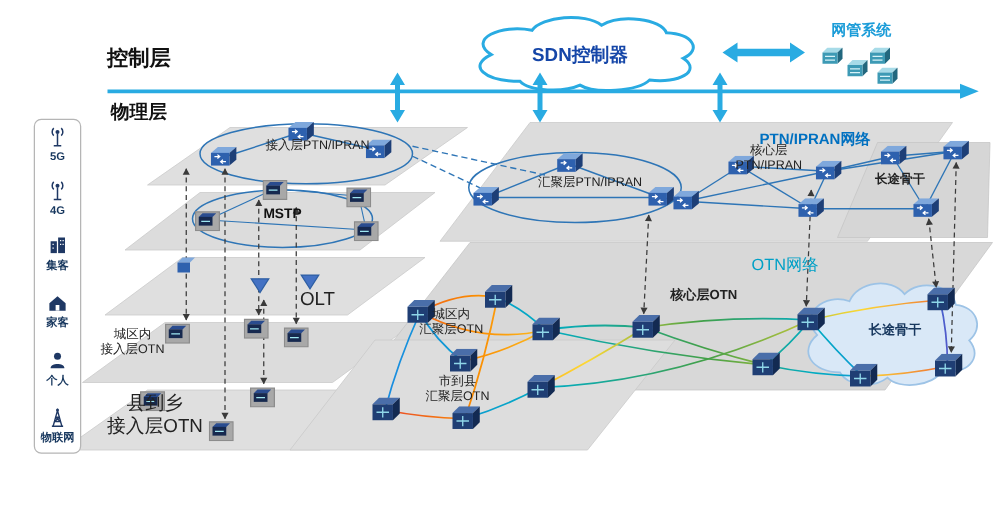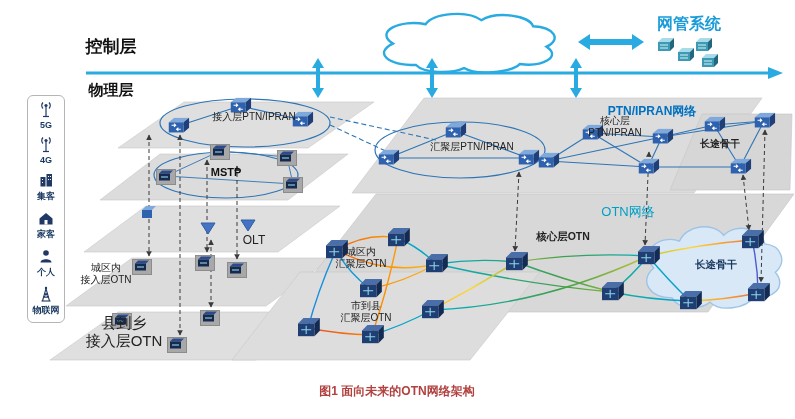--- a/index.html
+++ b/index.html
@@ -1,21 +1,21 @@
 <!DOCTYPE html>
 <html><head>
 <meta charset="utf-8">
 <style>
   html,body{margin:0;padding:0;background:#fff;}
   .stage{position:relative;width:795px;height:419px;background:#fff;overflow:hidden;
          font-family:"Liberation Sans",sans-serif;}
   .stage svg.diagram{position:absolute;left:0;top:0;z-index:1;}
   .lbl{position:absolute;z-index:3;transform:translate(-50%,-50%);white-space:pre-line;
        text-align:center;line-height:1.18;color:#222;}
-  .sidebar{position:absolute;left:27px;top:95px;width:38px;height:228px;z-index:3;
+  .sidebar{position:absolute;left:27px;top:95px;width:38px;height:268px;z-index:3;
            border:1px solid #b5b5b5;border-radius:6px;background:#fff;
            display:flex;flex-direction:column;justify-content:space-between;
            align-items:center;padding:5px 0;box-sizing:border-box;}
   .sb-item{display:flex;flex-direction:column;align-items:center;gap:1px;}
   .sb-lab{font-size:9px;color:#17375E;font-weight:600;}
 </style>
 </head>
 <body>
 
 <div class="stage">
@@ -284,35 +284,35 @@
             <path d="M4.5,16 L13.5,16"></path>
       </g>
           <circle cx="9" cy="3" r="1.2" fill="#1F3864"></circle>
     </svg>
     <span class="sb-lab">物联网</span>
   </div>
 </div>
 
 <div class="lbl" style="left:111px;top:47px;font-size:17px;font-weight:bold;color:#111">控制层</div>
 <div class="lbl" style="left:111px;top:90px;font-size:15px;font-weight:bold;color:#111">物理层</div>
-<div class="lbl" style="left:689px;top:24px;font-size:16px;font-weight:bold;color:#1B9CD8">网管系统</div>
+<div class="lbl" style="left:464px;top:45px;font-size:15px;font-weight:bold;color:#1546A8">SDN控制器</div>
+<div class="lbl" style="left:689px;top:24px;font-size:12px;font-weight:bold;color:#1B9CD8">网管系统</div>
 <div class="lbl" style="left:652px;top:111px;font-size:12px;font-weight:bold;color:#0070C0">PTN/IPRAN网络</div>
 <div class="lbl" style="left:254px;top:117px;font-size:10px;">接入层PTN/IPRAN</div>
 <div class="lbl" style="left:452px;top:147px;font-size:10px;margin-left:20px;">汇聚层PTN/IPRAN</div>
 <div class="lbl" style="left:615px;top:127px;font-size:10px;">核心层
 PTN/IPRAN</div>
 <div class="lbl" style="left:720px;top:144px;font-size:10px;font-weight:600;">长途骨干</div>
 <div class="lbl" style="left:226px;top:172px;font-size:11px;font-weight:bold;color:#111">MSTP</div>
-<div class="lbl" style="left:254px;top:240px;font-size:12px;">OLT</div>
+<div class="lbl" style="left:254px;top:240px;font-size:15px;">OLT</div>
 <div class="lbl" style="left:628px;top:212px;font-size:13px;font-weight:normal;color:#00A0C6">OTN网络</div>
 <div class="lbl" style="left:563px;top:236px;font-size:10.5px;font-weight:600;text-align:right;">核心层OTN</div>
 <div class="lbl" style="left:361px;top:258px;font-size:10px;">城区内
 汇聚层OTN</div>
 <div class="lbl" style="left:366px;top:312px;font-size:10px;">市到县
 汇聚层OTN</div>
 <div class="lbl" style="left:106px;top:274px;font-size:10px;">城区内
 接入层OTN</div>
 <div class="lbl" style="left:103px;top:332px;font-size:15px;margin-left:21px;">县到乡
 接入层OTN</div>
 <div class="lbl" style="left:716px;top:264px;font-size:10.5px;font-weight:bold;color:#17375E">长途骨干</div>
-<div class="lbl" style="left:397px;top:391px;font-size:12px;font-weight:600;color:#B0413E">图1 面向未来的OTN网络架构</div>
 
 </div>
 
 </body></html>

